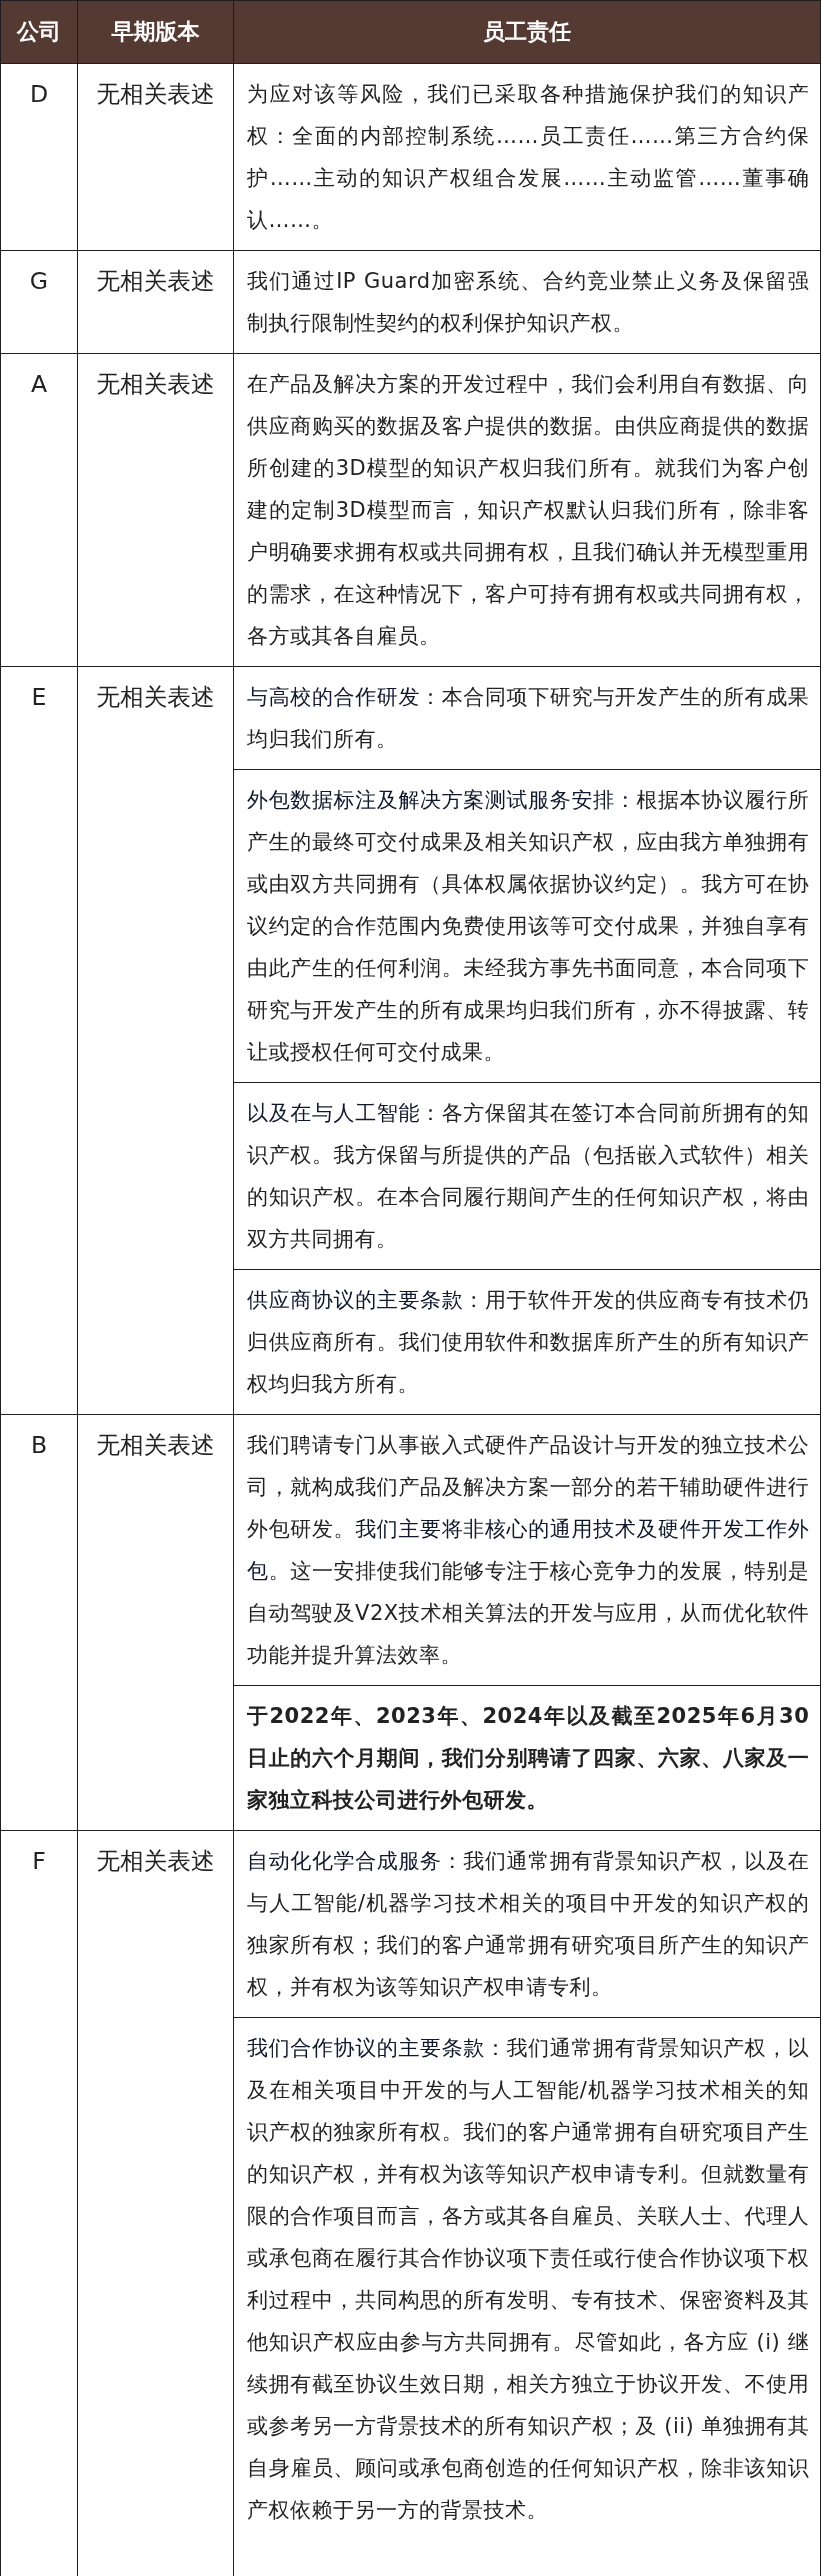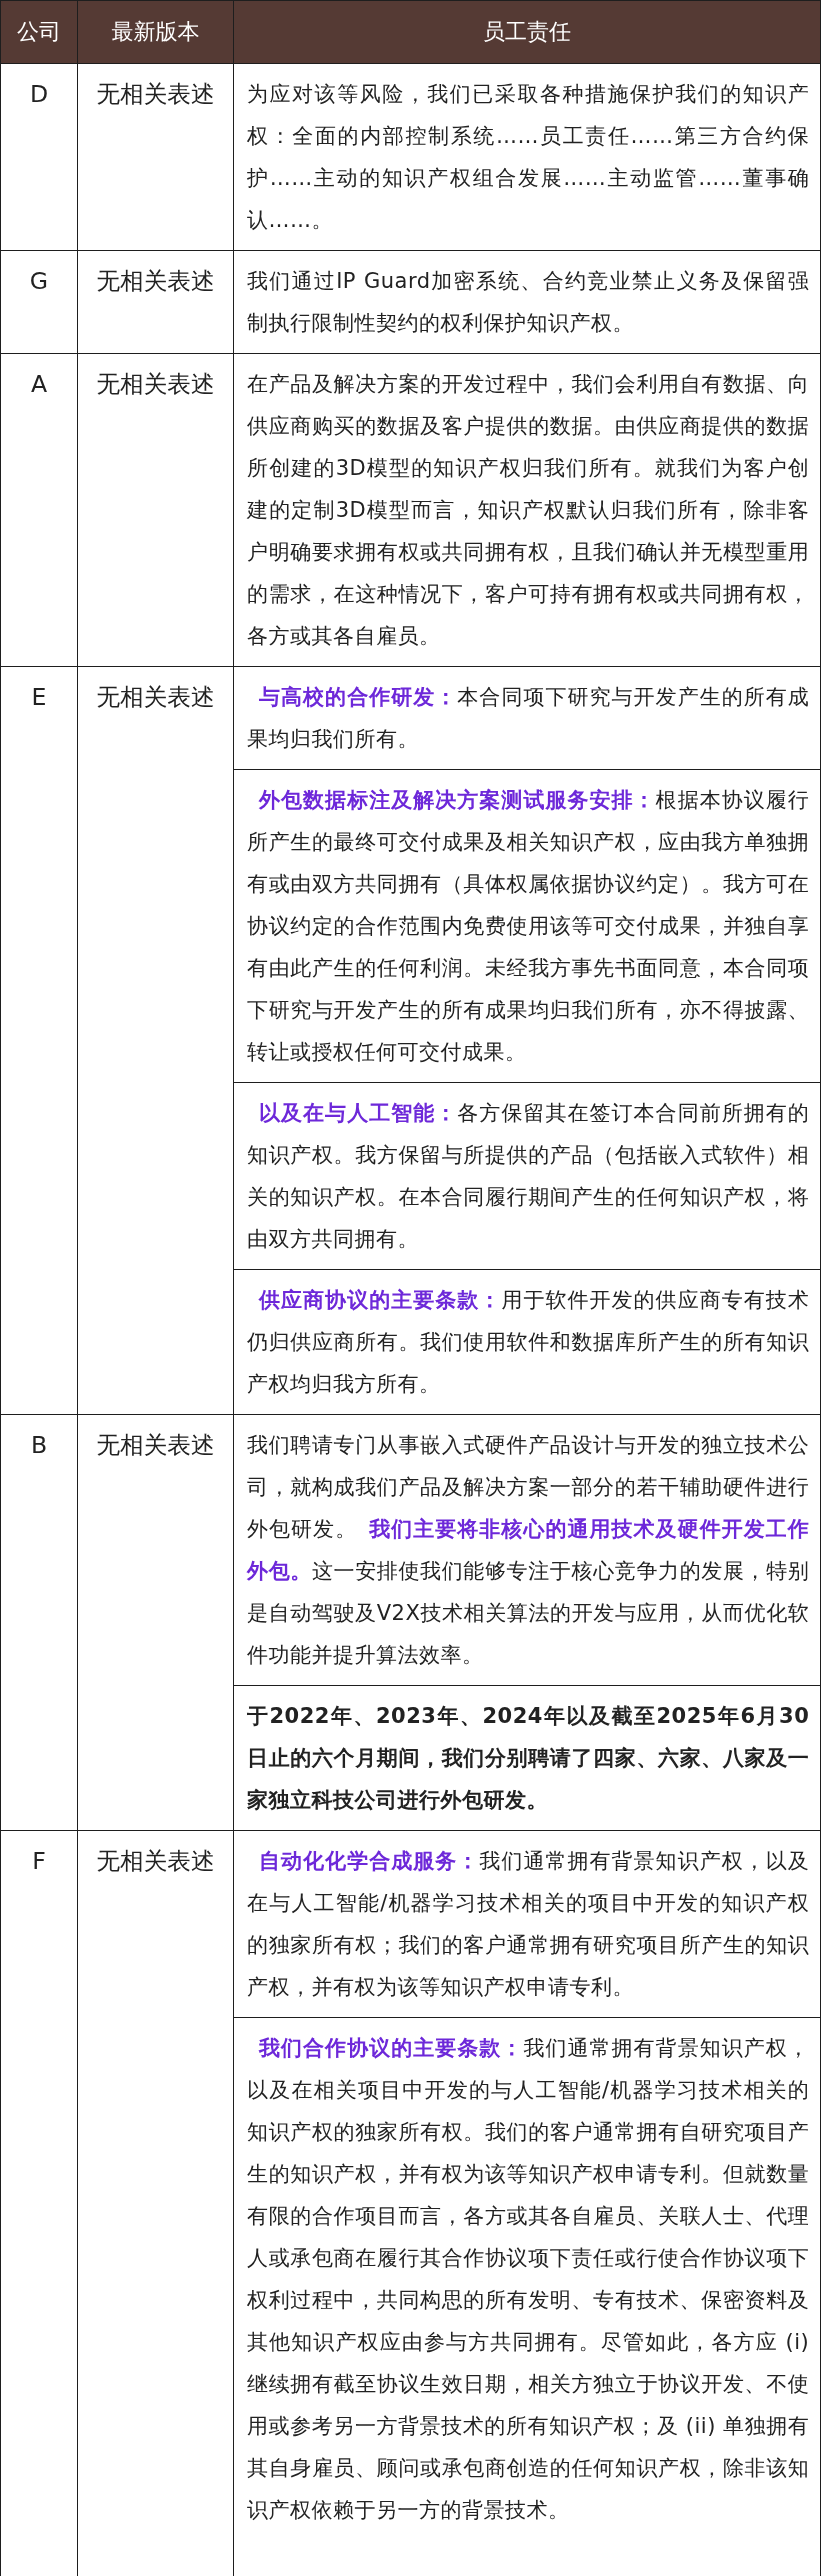--- a/index.html
+++ b/index.html
@@ -1,25 +1,25 @@
 <!DOCTYPE html>
 <html style="font-size:12px"><head>
 <meta charset="utf-8">
 <style>
   html, body { margin: 0; padding: 0; background: #ffffff; }
   body { width: 822px; height: 2576px; overflow: hidden; font-family: "DejaVu Sans", "Liberation Sans", sans-serif; color: #222222; }
   .tbl { position: absolute; left: 0; top: 0; width: 821px; border-collapse: collapse; table-layout: fixed; }
   .tbl td, .tbl th { border: 1.5px solid #1e1e1e; padding: 0; vertical-align: top; }
-  .tbl thead th { background: #553a34; color: #ffffff; font-weight: normal; font-size: 22px; height: 62px; text-align: center; vertical-align: middle; letter-spacing: 0px; }
+  .tbl thead th { background: #553a34; color: #ffffff; font-weight: bold; font-size: 22px; height: 62px; text-align: center; vertical-align: middle; letter-spacing: 0px; }
   .col-company { width: 77px; }
   .col-early { width: 156px; }
   .col-latest { width: auto; }
   .company-cell, .early-cell { text-align: center; font-size: 23.6px; line-height: 42px; padding-top: 9px !important; }
   .latest-cell { font-size: 21px; line-height: 42px; padding: 9px 10.7px 9px 13px !important; text-align: justify; letter-spacing: 0.5px; }
-  .latest-cell b { font-weight: bold; color: #6d28d9; margin-left: 12px; }
+  .latest-cell b { font-weight: normal; color: #0f172a; }
   .r-d { height: 185px; }
   .r-g { height: 100px; }
   .r-a { height: 310px; }
   .r-e1 { height: 101px; }
   .r-e2 { height: 309px; }
   .r-e3 { height: 186px; }
   .r-e4 { height: 143px; }
   .r-b1 { height: 267px; }
   .r-b2 { height: 144px; font-weight: bold; }
   .r-f1 { height: 184px; }
@@ -30,21 +30,21 @@
 
 <table class="tbl">
   <colgroup>
     <col class="col-company">
     <col class="col-early">
     <col class="col-latest">
   </colgroup>
   <thead>
     <tr>
       <th>公司</th>
-      <th>最新版本</th>
+      <th>早期版本</th>
       <th>员工责任</th>
     </tr>
   </thead>
   <tbody>
 
     <tr class="r-d">
       <td class="company-cell">D</td>
       <td class="early-cell">无相关表述</td>
       <td class="latest-cell"><span>为应对该等风险，我们已采取各种措施保护我们的知识产权：全面的内部控制系统……员工责任……第三方合约保护……主动的知识产权组合发展……主动监管……董事确认……。</span></td>
     </tr>

